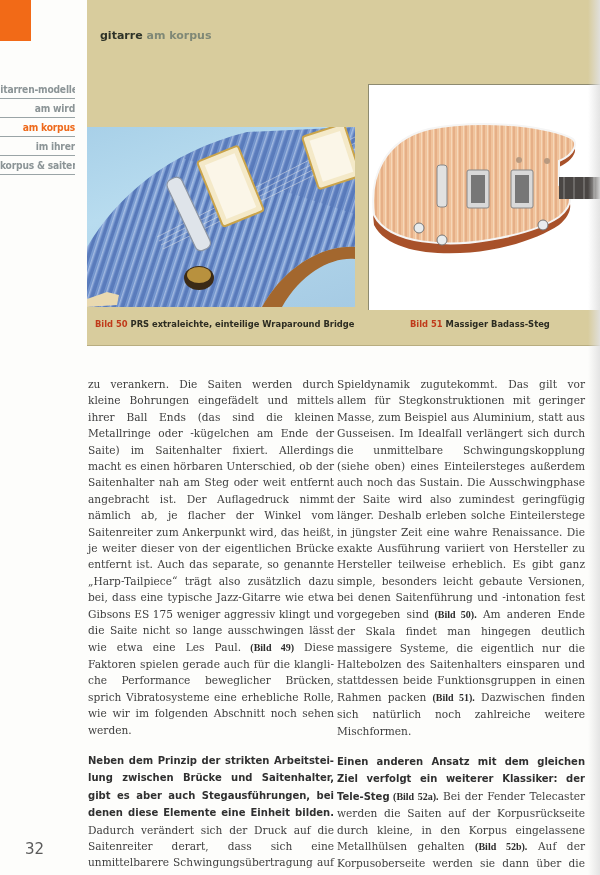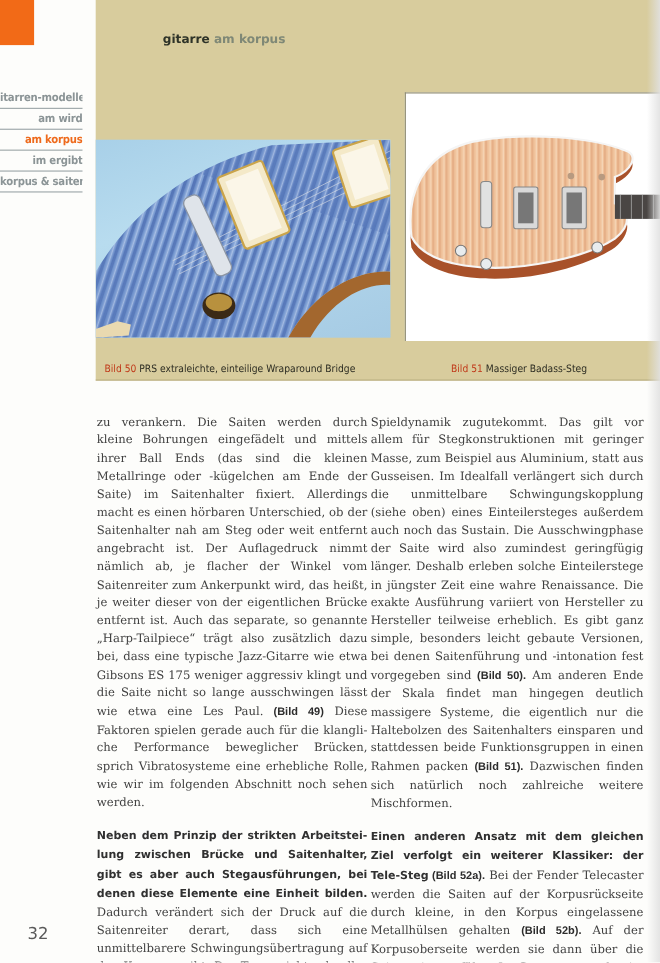--- a/index.html
+++ b/index.html
@@ -19,64 +19,64 @@
     letter-spacing:-0.2px;
   }
   .side-nav .item.active { color:#ee6a1c; }
   .header-box {
     position:absolute; left:87px; top:0; width:513px; height:345px;
     background:#d8cc9d;
     border-bottom:1px solid #b8ad80;
   }
   .header-title {
     position:absolute; left:100px; top:29px;
-    font-family:"DejaVu Sans", sans-serif; font-weight:bold; font-size:11px;margin-left:48px;
+    font-family:"DejaVu Sans", sans-serif; font-weight:bold; font-size:11px;
   }
   .header-title .t1 { color:#2e3328; }
   .header-title .t2 { color:#7f8876; }
   .photo { position:absolute; overflow:hidden; }
   .photo1 { left:87px; top:127px; width:268px; height:180px;
     background:linear-gradient(160deg,#a8d0e8 0%,#b8dcef 35%,#a6cbe4 100%); }
   .photo2 { left:368px; top:84px; width:232px; height:225px; background:#ffffff;
     border-left:1px solid #8d8a70; border-top:1px solid #8d8a70; }
   .caption {
-    position:absolute; top:330px;
+    position:absolute; top:318px;
     font-family:"DejaVu Sans Condensed","DejaVu Sans",sans-serif;
-    font-weight:normal; font-size:9.3px; color:#2c2c22; white-space:nowrap;
+    font-weight:bold; font-size:9.3px; color:#2c2c22; white-space:nowrap;
   }
   .caption .num { color:#c03a1a; }
   .cap1 { left:95px; }
   .cap2 { left:370px;margin-left:40px; }
   .col {
     position:absolute; top:376px; width:246px;
     font-size:10.6px; line-height:16.4px; text-align:justify;
     color:#3e3e3e;
   }
   .col p { margin:0 0 14px 0; hyphens:manual; }
-  .col b { font-family:Liberation Sans, sans-serif; font-weight:bold; color:#2c2c2c; font-size:10px; }
+  .col b { font-family:Liberation Serif, serif; font-weight:bold; color:#2c2c2c; font-size:10px; }
   .col .lead { font-family:"DejaVu Sans", sans-serif; font-weight:bold; color:#303030; font-size:10px; }
   .col-left { left:88px; }
   .col-right { left:337px; width:248px; }
   .page-number {
     position:absolute; left:25px; top:840px;
     font-family:"DejaVu Sans", sans-serif; font-size:15px; color:#5a5a5a;text-align:right;
   }
   .right-shadow { position:absolute; right:0; top:0; width:12px; height:875px;
     background:linear-gradient(90deg, rgba(255,255,255,0), rgba(225,225,225,0.9)); }
 </style>
 </head>
 <body>
 
 <div class="orange-block"></div>
 
 <nav class="side-nav">
   <div class="item" style="text-indent:-6px;">gitarren-modelle</div>
   <div class="item">am wird</div>
   <div class="item active">am korpus</div>
-  <div class="item">im ergibt</div>
+  <div class="item">im ihrer</div>
   <div class="item">korpus &amp; saiten</div>
 </nav>
 
 <div class="header-box"></div>
 
 <div class="header-title">
   <span class="t1">gitarre</span><span class="t2"> am korpus</span>
 </div>
 
 <div class="photo photo1">

